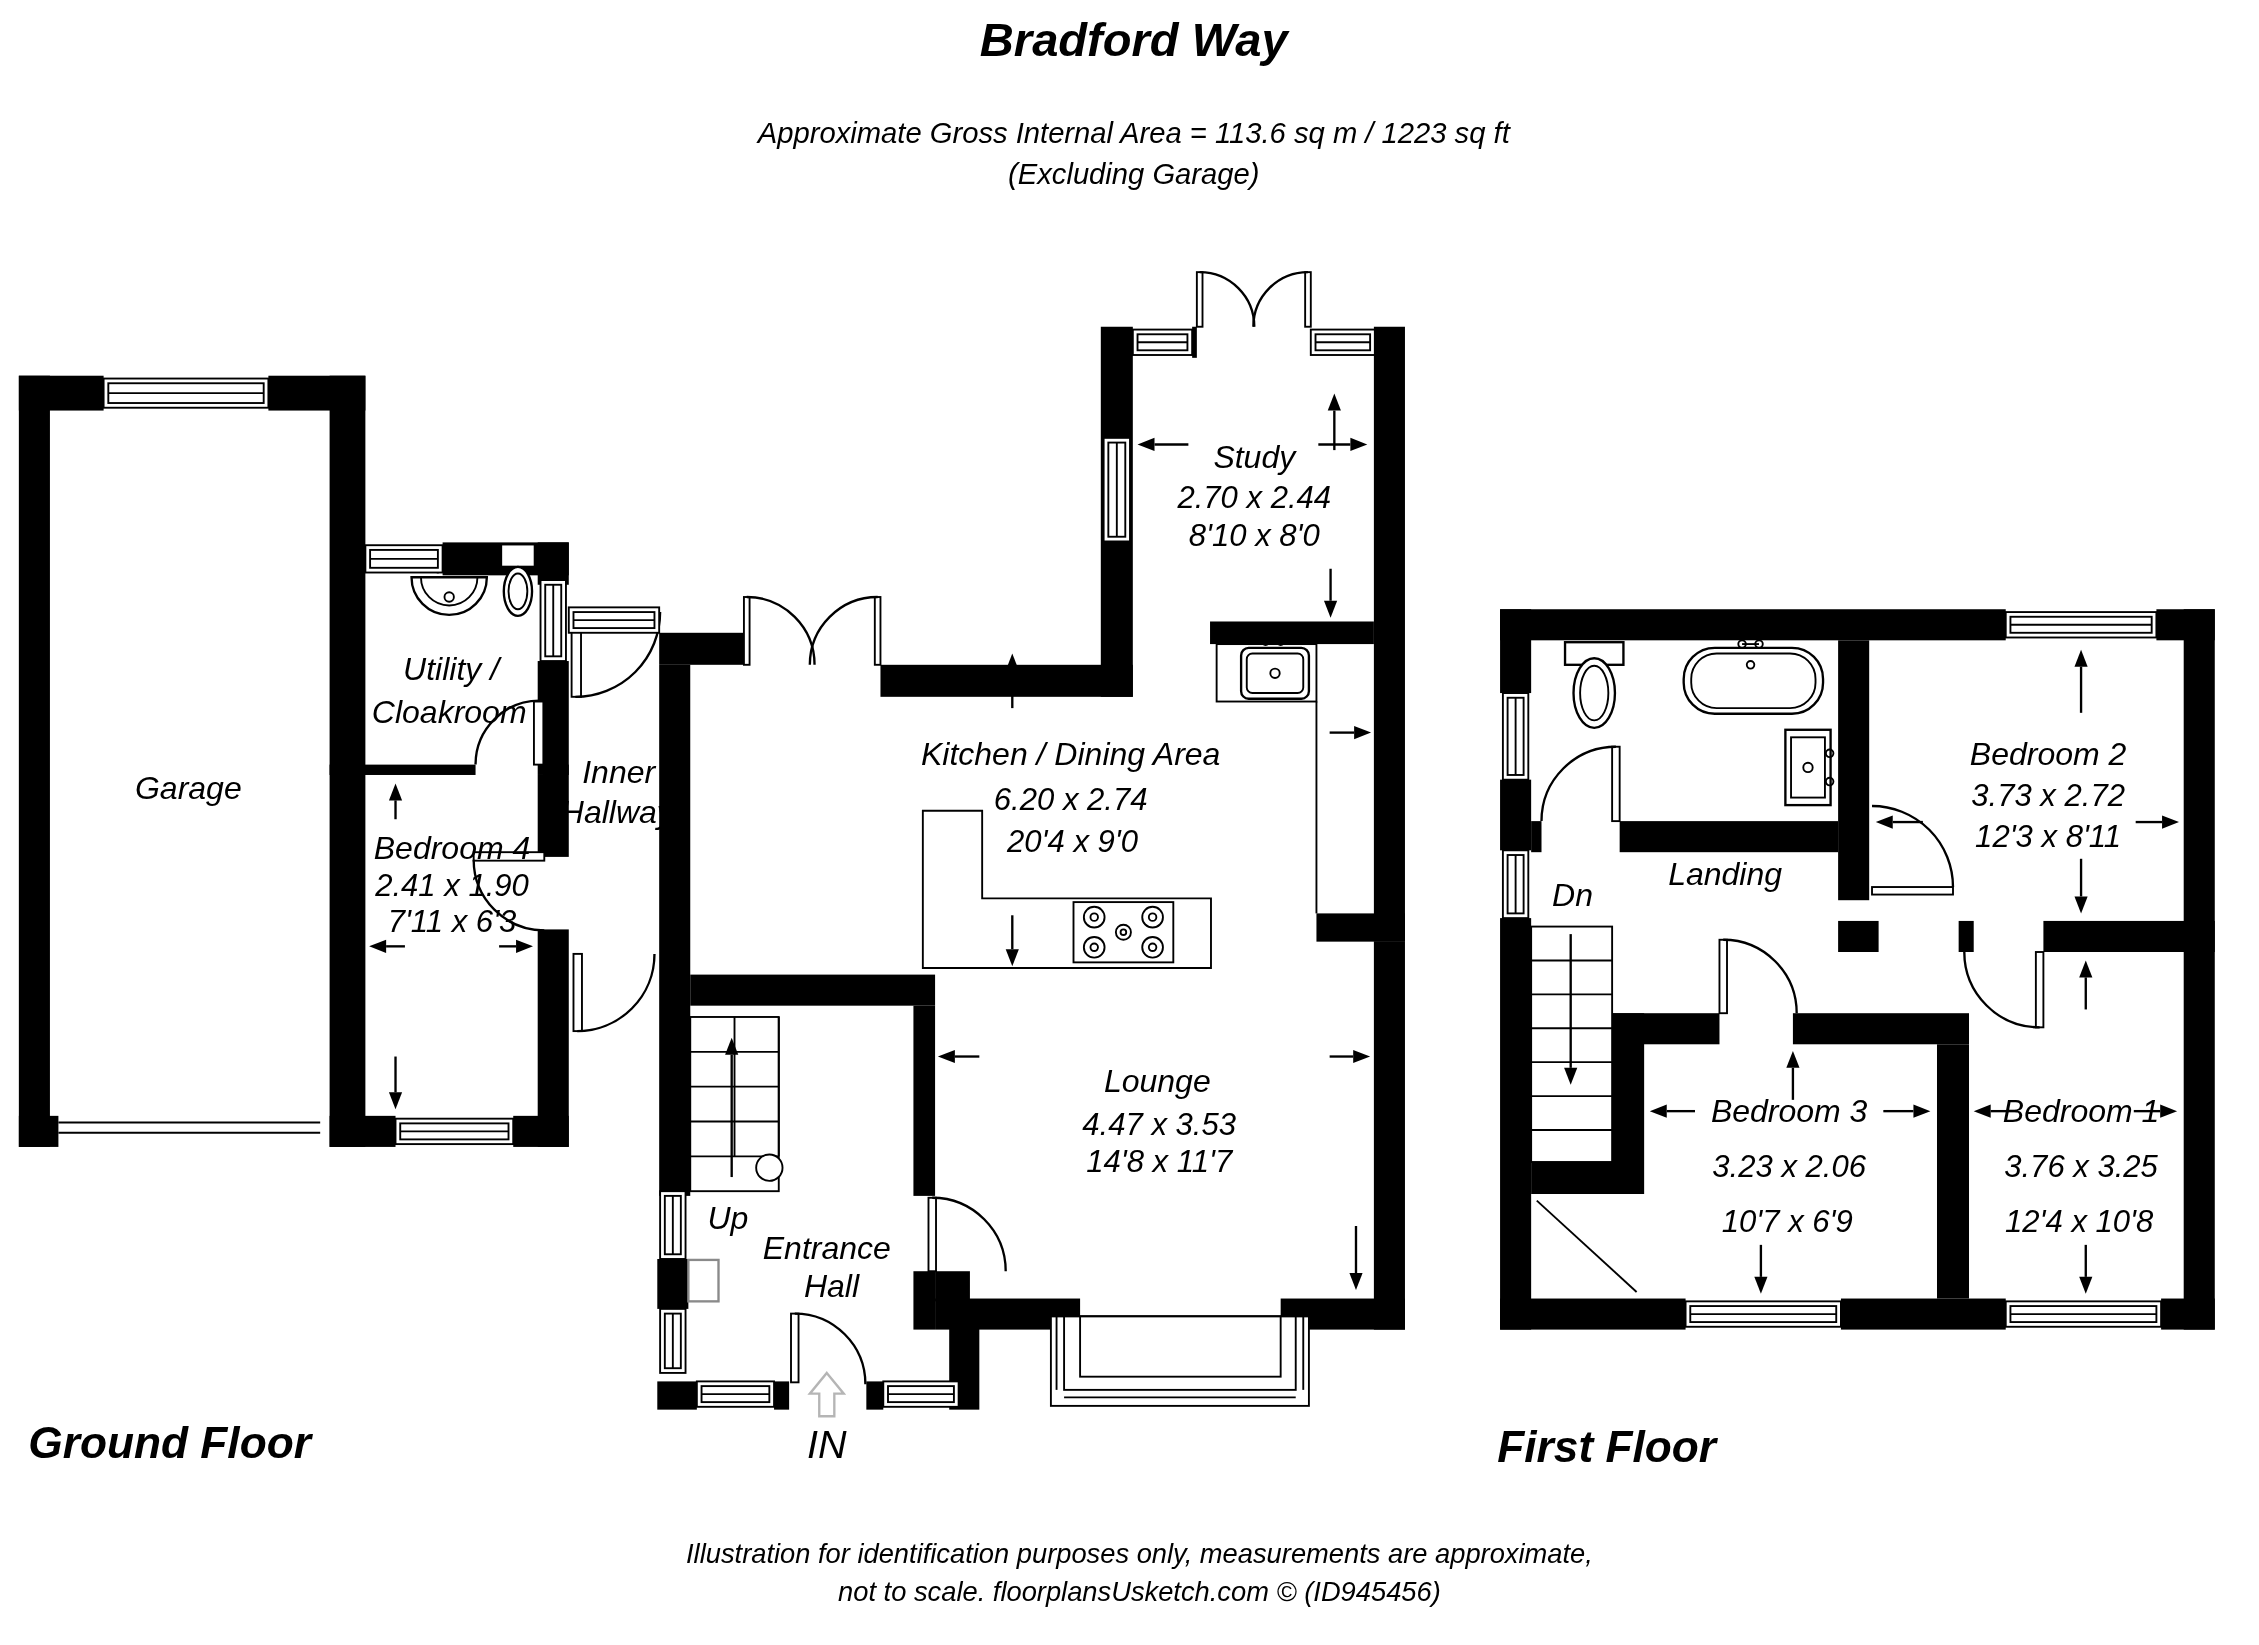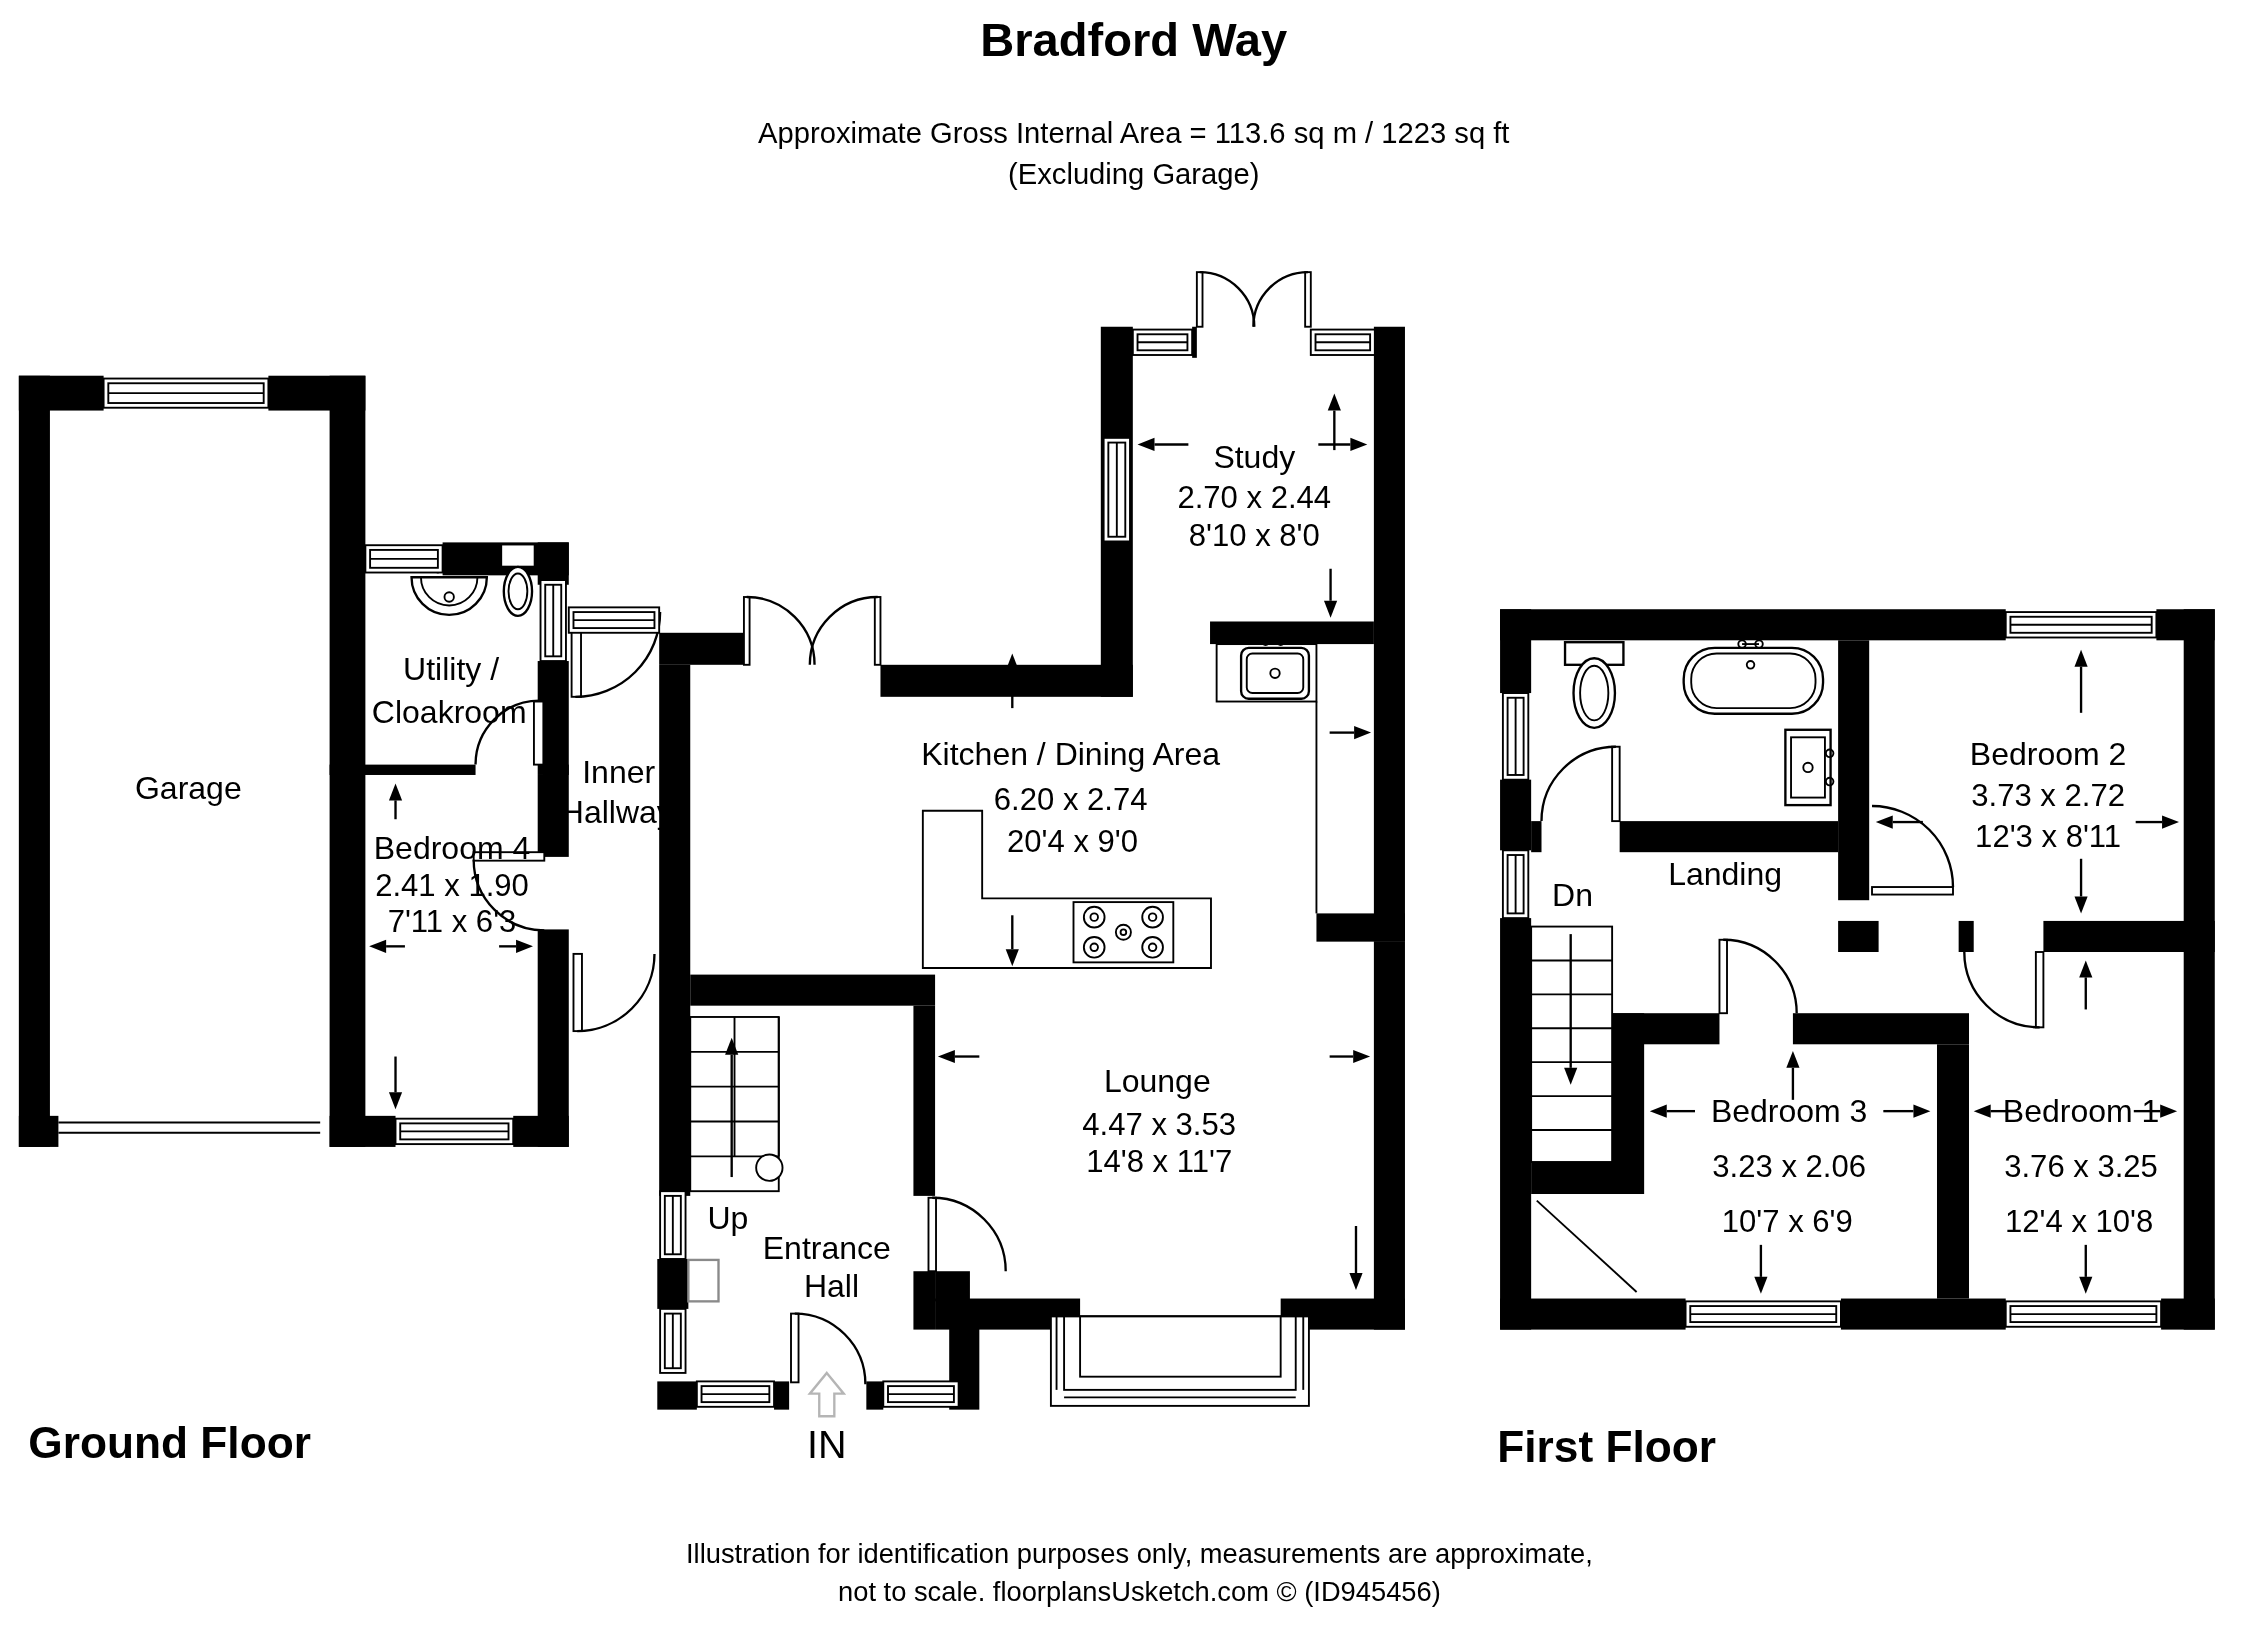--- a/index.html
+++ b/index.html
@@ -1,16 +1,16 @@
 <!DOCTYPE html>
 <html style="font-size:15px"><head>
 <meta charset="utf-8">
 <style>
   html,body{margin:0;padding:0;background:#fff;}
-  .page{width:2256px;height:1646px;position:relative;background:#fff;font-family:"Liberation Sans",sans-serif;}
+  .page{width:2256px;height:1646px;position:relative;background:#fff;font-family:"Liberation Sans",sans-serif;font-style:italic;}
   svg text{font-family:"Liberation Sans",sans-serif;fill:#000;}
   .t-title{font-size:50px;font-weight:bold;}
   .t-sub{font-size:31px;}
   .t-floor{font-size:47px;font-weight:bold;}
   .t-room{font-size:34px;}
   .t-dim{font-size:33px;}
   .t-small{font-size:34px;}
   .t-in{font-size:42px;}
   .t-footer{font-size:29px;}
   .wall{fill:#000;stroke:none;}

